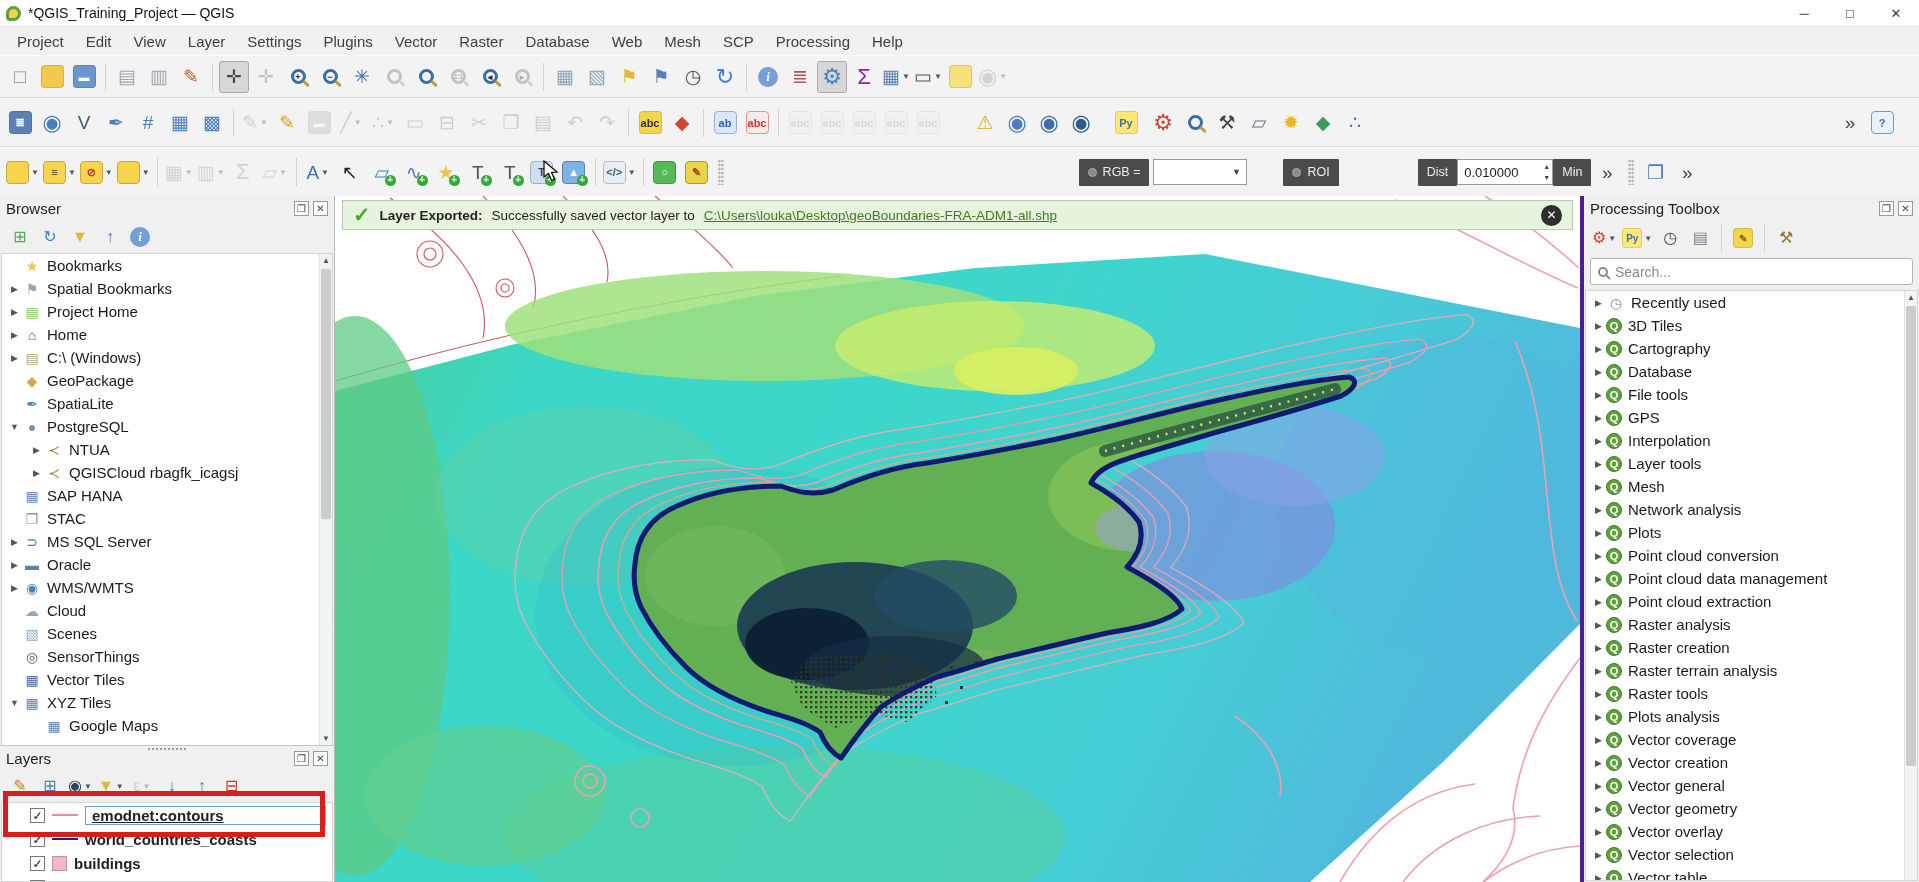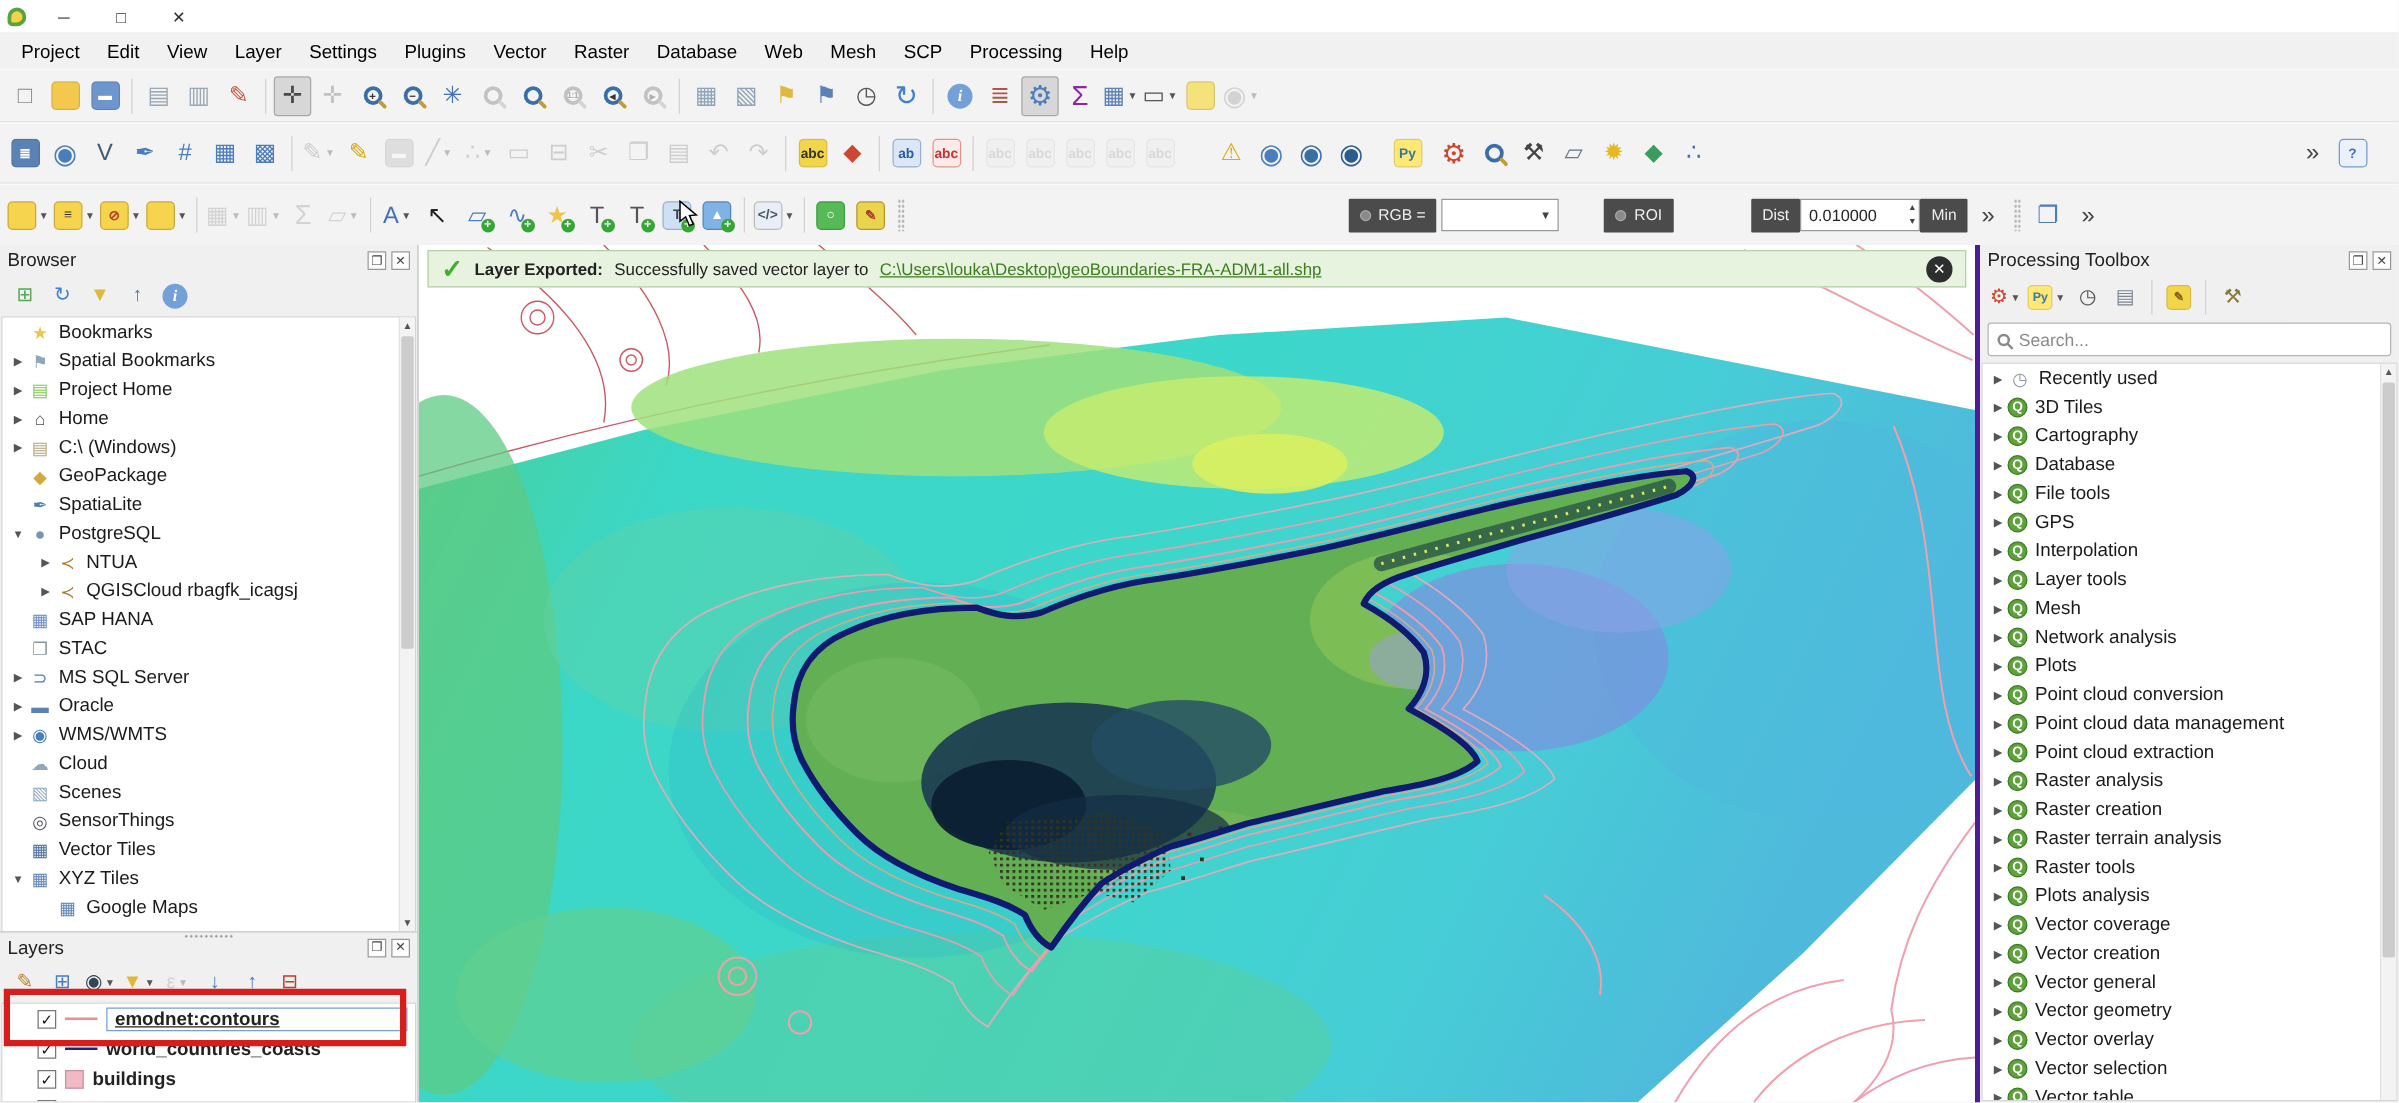--- a/index.html
+++ b/index.html
@@ -4,21 +4,21 @@
 <style>
 *{box-sizing:border-box;margin:0;padding:0}
 body{width:1919px;height:882px;overflow:hidden;font-family:"Liberation Sans",sans-serif;font-size:15px;background:#f0f0f0;color:#222;position:relative}
 
 .titlebar{height:27px;background:#fff;display:flex;align-items:center;padding-left:6px;border-bottom:1px solid #e6e6e6}
 .qlogo{width:15px;height:15px;border:3px solid #57a33f;border-radius:50% 50% 50% 4px;background:#f7d148;margin-right:7px}
 .wtitle{font-size:14px;color:#111;flex:1}
 .winbtn{width:46px;height:26px;display:flex;align-items:center;justify-content:center;font-size:13px;color:#333}
 
 .menubar{height:28px;background:#f1f1f1;display:flex;align-items:center;padding-left:6px}
-.mi{padding:4px 11px;font-size:15px;color:#000000}
+.mi{padding:4px 11px;font-size:15px;color:#404040}
 
 .trow{display:flex;align-items:center;background:#f3f3f3;border-top:1px solid #fafafa;border-bottom:1px solid #dedede;padding:0 4px}
 #row1{height:43px}#row2{height:49px}#row3{height:50px}
 .ticons{display:flex;align-items:center}
 .tbtn{min-width:30px;height:32px;display:flex;align-items:center;justify-content:center;border-radius:3px;margin:0 1px;position:relative;border:1px solid transparent}
 .tbtn.pressed{background:#d7d7d7;border:1px solid #a8a8a8}
 .tbtn.disabled{opacity:.35;filter:grayscale(.9)}
 .glyph{font-size:19px;line-height:1}
 .glyph.big{font-size:22px}
 .swatch{display:flex;align-items:center;justify-content:center;width:23px;height:23px;border-radius:4px;font-weight:bold;font-size:11px;border:1px solid rgba(0,0,0,.12)}
@@ -84,20 +84,21 @@
 .nclose{margin-left:auto;width:21px;height:21px;border-radius:50%;background:#2e2e2e;color:#fff;display:flex;align-items:center;justify-content:center;font-size:12px}
 .redc{stroke:var(--contour_red);fill:none;stroke-width:1.1}
 .pinkc{stroke:var(--contour_pink);fill:none;stroke-width:1.6}
 .cursor-ovl{position:absolute;z-index:40}
 </style>
 </head>
 <body>
 
 <div class="titlebar">
   <div class="qlogo"></div>
+  <div class="wtitle">*QGIS_Training_Project — QGIS</div>
   <div class="winbtn">─</div>
   <div class="winbtn">□</div>
   <div class="winbtn close">✕</div>
 </div>
 
 <div class="menubar" id="menubar">
     <span class="mi">Project</span>
     <span class="mi">Edit</span>
     <span class="mi">View</span>
     <span class="mi">Layer</span>
@@ -452,21 +453,21 @@
     <span>RGB =</span>
   </span>
   <span class="combo" style="margin-left:4px">
     <span></span>
     <span class="ca">▼</span>
   </span>
   <span class="dbadge" style="margin-left:36px">
     <span class="dot"></span>
     <span>ROI</span>
   </span>
-  <span class="dbadge" style="margin-left:62px">
+  <span class="dbadge" style="margin-left:79px">
     <span>Dist</span>
   </span>
   <span class="spin">
     <span>0.010000</span>
     <span class="arr">
         <span>▲</span>
         <span>▼</span>
       </span>
   </span>
   <span class="dbadge">

